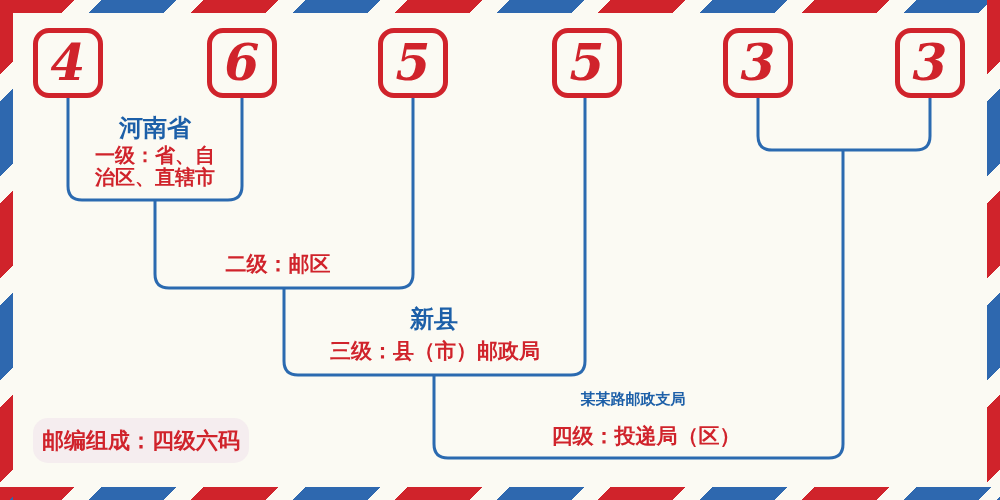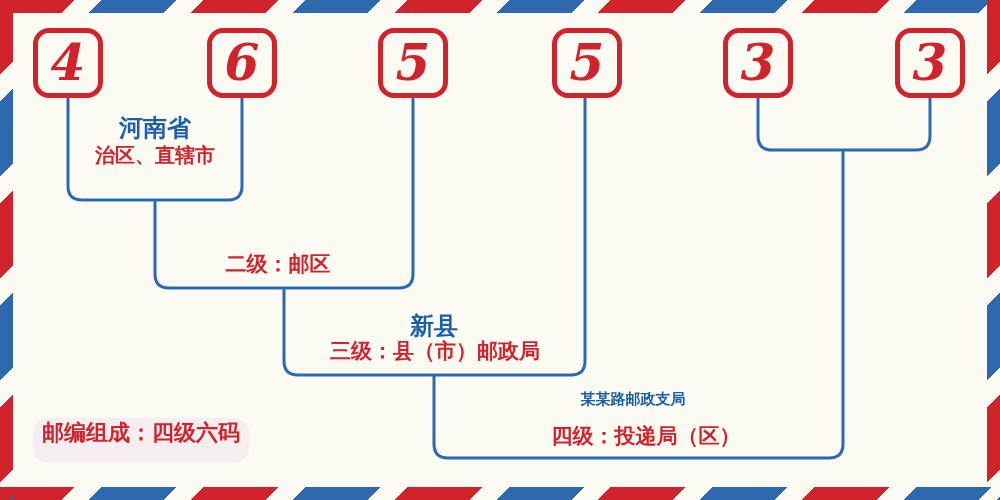--- a/index.html
+++ b/index.html
@@ -33,21 +33,21 @@
   .lbl{position:absolute;transform:translateX(-50%);white-space:nowrap;
        font-weight:bold;text-align:left;}
   .lbl.blue{color:#1c5fa8;font-size:24px;}
   .lbl.blue.sm{font-size:15px;}
   .lbl.red{color:#d0232b;font-size:21px;}
   .lbl.red.two-line{line-height:22px;font-size:20px;}
   
   .badge{
     position:absolute;left:33px;top:418px;width:216px;height:45px;
     background:#f5edef;border-radius:15px;
-    display:flex;justify-content:center;
+    display:flex;align-items:center;justify-content:center;
   }
   .badge span{color:#d0232b;font-weight:bold;font-size:22px;white-space:nowrap;}
 </style>
 </head>
 <body>
 
 <div class="stage">
 
   <div class="stripe top"></div>
   <div class="stripe bottom"></div>
@@ -76,26 +76,27 @@
   </div>
   <div class="digit-box" style="left:723px">
     <span>3</span>
   </div>
   <div class="digit-box" style="left:895px">
     <span>3</span>
   </div>
 
   <div class="lbl blue" style="left:155px;top:112px">河南省</div>
   <div class="lbl red two-line" style="left:155px;top:144px">
+    <div>一级：省、自</div>
     <div>治区、直辖市</div>
   </div>
 
   <div class="lbl red" style="left:278px;top:250px">二级：邮区</div>
 
-  <div class="lbl blue" style="left:434px;top:310px">新县</div>
+  <div class="lbl blue" style="left:434px;top:303px">新县</div>
   <div class="lbl red" style="left:435px;top:337px">三级：县（市）邮政局</div>
 
   <div class="lbl blue sm" style="left:633px;top:390px">某某路邮政支局</div>
   <div class="lbl red" style="left:646px;top:422px">四级：投递局（区）</div>
 
 
   <div class="badge">
     <span>邮编组成：四级六码</span>
   </div>
 

